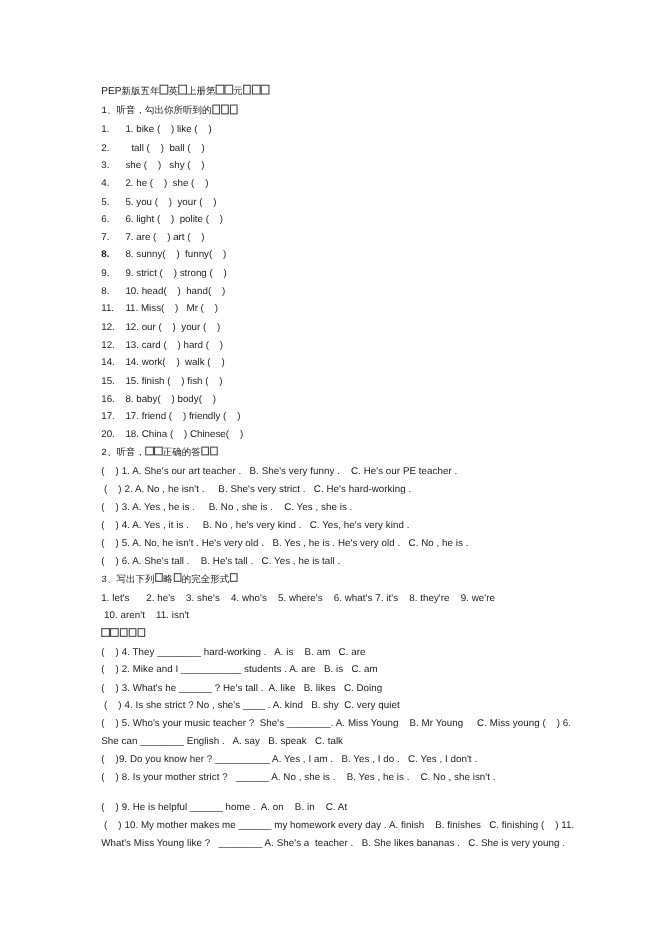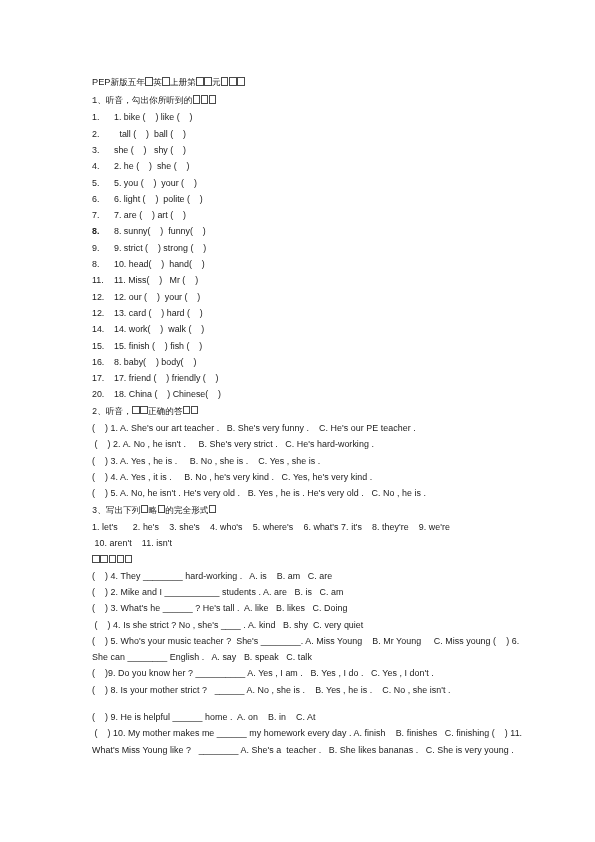--- a/index.html
+++ b/index.html
@@ -114,20 +114,21 @@
         <div class="idxline"><span class="gutter">20.</span><span>18. China (    ) Chinese(    )</span></div>
       </div>
 
     <div class="line heading"><span class="cjk">2、听音，</span><span class="tofu"></span><span class="tofu"></span><span class="cjk">正确的答</span><span class="tofu"></span><span class="tofu"></span></div>
     <div>
         <div class="line">(    ) 1. A. She's our art teacher .   B. She's very funny .    C. He's our PE teacher .</div>
         <div class="line"> (    ) 2. A. No , he isn't .     B. She's very strict .   C. He's hard-working .</div>
         <div class="line">(    ) 3. A. Yes , he is .     B. No , she is .    C. Yes , she is .</div>
         <div class="line">(    ) 4. A. Yes , it is .     B. No , he's very kind .   C. Yes, he's very kind .</div>
         <div class="line">(    ) 5. A. No, he isn't . He's very old .   B. Yes , he is . He's very old .   C. No , he is .</div>
+        <div class="line">(    ) 6. A. She's tall .    B. He's tall .   C. Yes , he is tall .</div>
       </div>
 
     <div class="line heading"><span class="cjk">3、写出下列</span><span class="tofu"></span><span class="cjk">略</span><span class="tofu"></span><span class="cjk">的完全形式</span><span class="tofu"></span></div>
     <div class="line">1. let's      2. he's    3. she's    4. who's    5. where's    6. what's 7. it's    8. they're    9. we're</div>
     <div class="line"> 10. aren't    11. isn't</div>
 
     <div class="line heading"><span class="tofu"></span><span class="tofu"></span><span class="tofu"></span><span class="tofu"></span><span class="tofu"></span></div>
     <div>
         <div class="line">(    ) 4. They ________ hard-working .   A. is    B. am   C. are</div>
         <div class="line">(    ) 2. Mike and I ___________ students . A. are   B. is   C. am</div>

